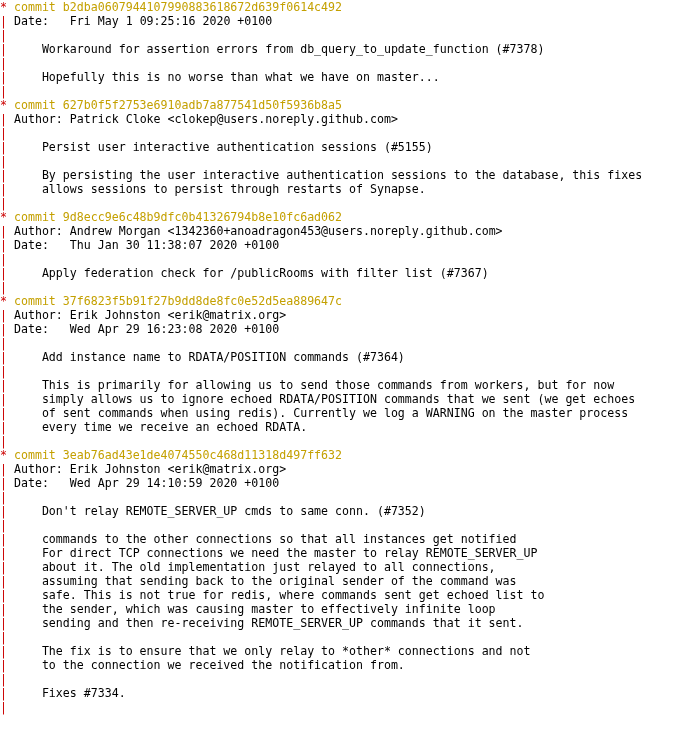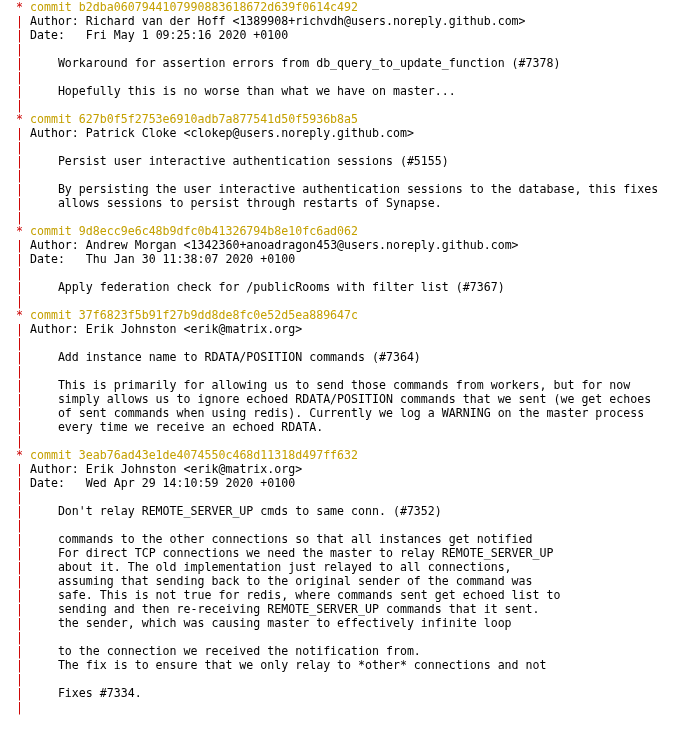--- a/index.html
+++ b/index.html
@@ -3,40 +3,39 @@
 <meta charset="utf-8">
 <style>
   * { margin: 0; padding: 0; box-sizing: border-box; }
   html, body { background: #ffffff; }
   body { width: 692px; height: 744px; overflow: hidden; }
   .terminal {
     width: 692px;
     height: 744px;
     background: var(--bg, #ffffff);
     overflow: hidden;
-    padding-left: 16px;
+    padding-left: 0;
     cursor: text;
   }
   .ln {
     font-family: "DejaVu Sans Mono", monospace;
     font-size: 11.6px;
     line-height: 14px;
     height: 14px;
     white-space: pre;
     color: var(--fg, #000000);
   }
   .g { color: var(--graph, #cc0000); }
   .h { color: var(--hash, #c4a000); }
 </style>
 </head>
 <body>
 
 <div class="terminal" id="log">
     <div class="ln"><span class="g">*</span> <span class="h">commit</span> <span class="h">b2dba0607944107990883618672d639f0614c492</span></div>
-    <div class="ln"><span class="g">|</span> <span>Author:</span> <span>Richard van der Hoff &lt;1389908+richvdh@users.noreply.github.com&gt;</span></div>
     <div class="ln"><span class="g">|</span> <span>Date:</span>   <span>Fri May 1 09:25:16 2020 +0100</span></div>
     <div class="ln"><span class="g">|</span></div>
     <div class="ln"><span class="g">|</span>     <span>Workaround for assertion errors from db_query_to_update_function (#7378)</span></div>
     <div class="ln"><span class="g">|</span></div>
     <div class="ln"><span class="g">|</span>     <span>Hopefully this is no worse than what we have on master...</span></div>
     <div class="ln"><span class="g">|</span></div>
     <div class="ln"><span class="g">*</span> <span class="h">commit</span> <span class="h">627b0f5f2753e6910adb7a877541d50f5936b8a5</span></div>
     <div class="ln"><span class="g">|</span> <span>Author:</span> <span>Patrick Cloke &lt;clokep@users.noreply.github.com&gt;</span></div>
     <div class="ln"><span class="g">|</span></div>
     <div class="ln"><span class="g">|</span>     <span>Persist user interactive authentication sessions (#5155)</span></div>
@@ -45,40 +44,41 @@
     <div class="ln"><span class="g">|</span>     <span>allows sessions to persist through restarts of Synapse.</span></div>
     <div class="ln"><span class="g">|</span></div>
     <div class="ln"><span class="g">*</span> <span class="h">commit</span> <span class="h">9d8ecc9e6c48b9dfc0b41326794b8e10fc6ad062</span></div>
     <div class="ln"><span class="g">|</span> <span>Author:</span> <span>Andrew Morgan &lt;1342360+anoadragon453@users.noreply.github.com&gt;</span></div>
     <div class="ln"><span class="g">|</span> <span>Date:</span>   <span>Thu Jan 30 11:38:07 2020 +0100</span></div>
     <div class="ln"><span class="g">|</span></div>
     <div class="ln"><span class="g">|</span>     <span>Apply federation check for /publicRooms with filter list (#7367)</span></div>
     <div class="ln"><span class="g">|</span></div>
     <div class="ln"><span class="g">*</span> <span class="h">commit</span> <span class="h">37f6823f5b91f27b9dd8de8fc0e52d5ea889647c</span></div>
     <div class="ln"><span class="g">|</span> <span>Author:</span> <span>Erik Johnston &lt;erik@matrix.org&gt;</span></div>
+    <div class="ln"><span class="g">|</span> <span>Date:</span>   <span>Wed Apr 29 16:23:08 2020 +0100</span></div>
     <div class="ln"><span class="g">|</span></div>
     <div class="ln"><span class="g">|</span>     <span>Add instance name to RDATA/POSITION commands (#7364)</span></div>
     <div class="ln"><span class="g">|</span></div>
     <div class="ln"><span class="g">|</span>     <span>This is primarily for allowing us to send those commands from workers, but for now</span></div>
     <div class="ln"><span class="g">|</span>     <span>simply allows us to ignore echoed RDATA/POSITION commands that we sent (we get echoes</span></div>
     <div class="ln"><span class="g">|</span>     <span>of sent commands when using redis). Currently we log a WARNING on the master process</span></div>
     <div class="ln"><span class="g">|</span>     <span>every time we receive an echoed RDATA.</span></div>
     <div class="ln"><span class="g">|</span></div>
     <div class="ln"><span class="g">*</span> <span class="h">commit</span> <span class="h">3eab76ad43e1de4074550c468d11318d497ff632</span></div>
     <div class="ln"><span class="g">|</span> <span>Author:</span> <span>Erik Johnston &lt;erik@matrix.org&gt;</span></div>
     <div class="ln"><span class="g">|</span> <span>Date:</span>   <span>Wed Apr 29 14:10:59 2020 +0100</span></div>
     <div class="ln"><span class="g">|</span></div>
     <div class="ln"><span class="g">|</span>     <span>Don't relay REMOTE_SERVER_UP cmds to same conn. (#7352)</span></div>
     <div class="ln"><span class="g">|</span></div>
     <div class="ln"><span class="g">|</span>     <span>commands to the other connections so that all instances get notified</span></div>
     <div class="ln"><span class="g">|</span>     <span>For direct TCP connections we need the master to relay REMOTE_SERVER_UP</span></div>
     <div class="ln"><span class="g">|</span>     <span>about it. The old implementation just relayed to all connections,</span></div>
     <div class="ln"><span class="g">|</span>     <span>assuming that sending back to the original sender of the command was</span></div>
     <div class="ln"><span class="g">|</span>     <span>safe. This is not true for redis, where commands sent get echoed list to</span></div>
+    <div class="ln"><span class="g">|</span>     <span>the sender, which was causing master to effectively infinite loop</span></div>
     <div class="ln"><span class="g">|</span>     <span>sending and then re-receiving REMOTE_SERVER_UP commands that it sent.</span></div>
-    <div class="ln"><span class="g">|</span>     <span>the sender, which was causing master to effectively infinite loop</span></div>
     <div class="ln"><span class="g">|</span></div>
+    <div class="ln"><span class="g">|</span>     <span>The fix is to ensure that we only relay to *other* connections and not</span></div>
     <div class="ln"><span class="g">|</span>     <span>to the connection we received the notification from.</span></div>
-    <div class="ln"><span class="g">|</span>     <span>The fix is to ensure that we only relay to *other* connections and not</span></div>
     <div class="ln"><span class="g">|</span></div>
     <div class="ln"><span class="g">|</span>     <span>Fixes #7334.</span></div>
     <div class="ln"><span class="g">|</span></div>
   </div>
 
 </body></html>

